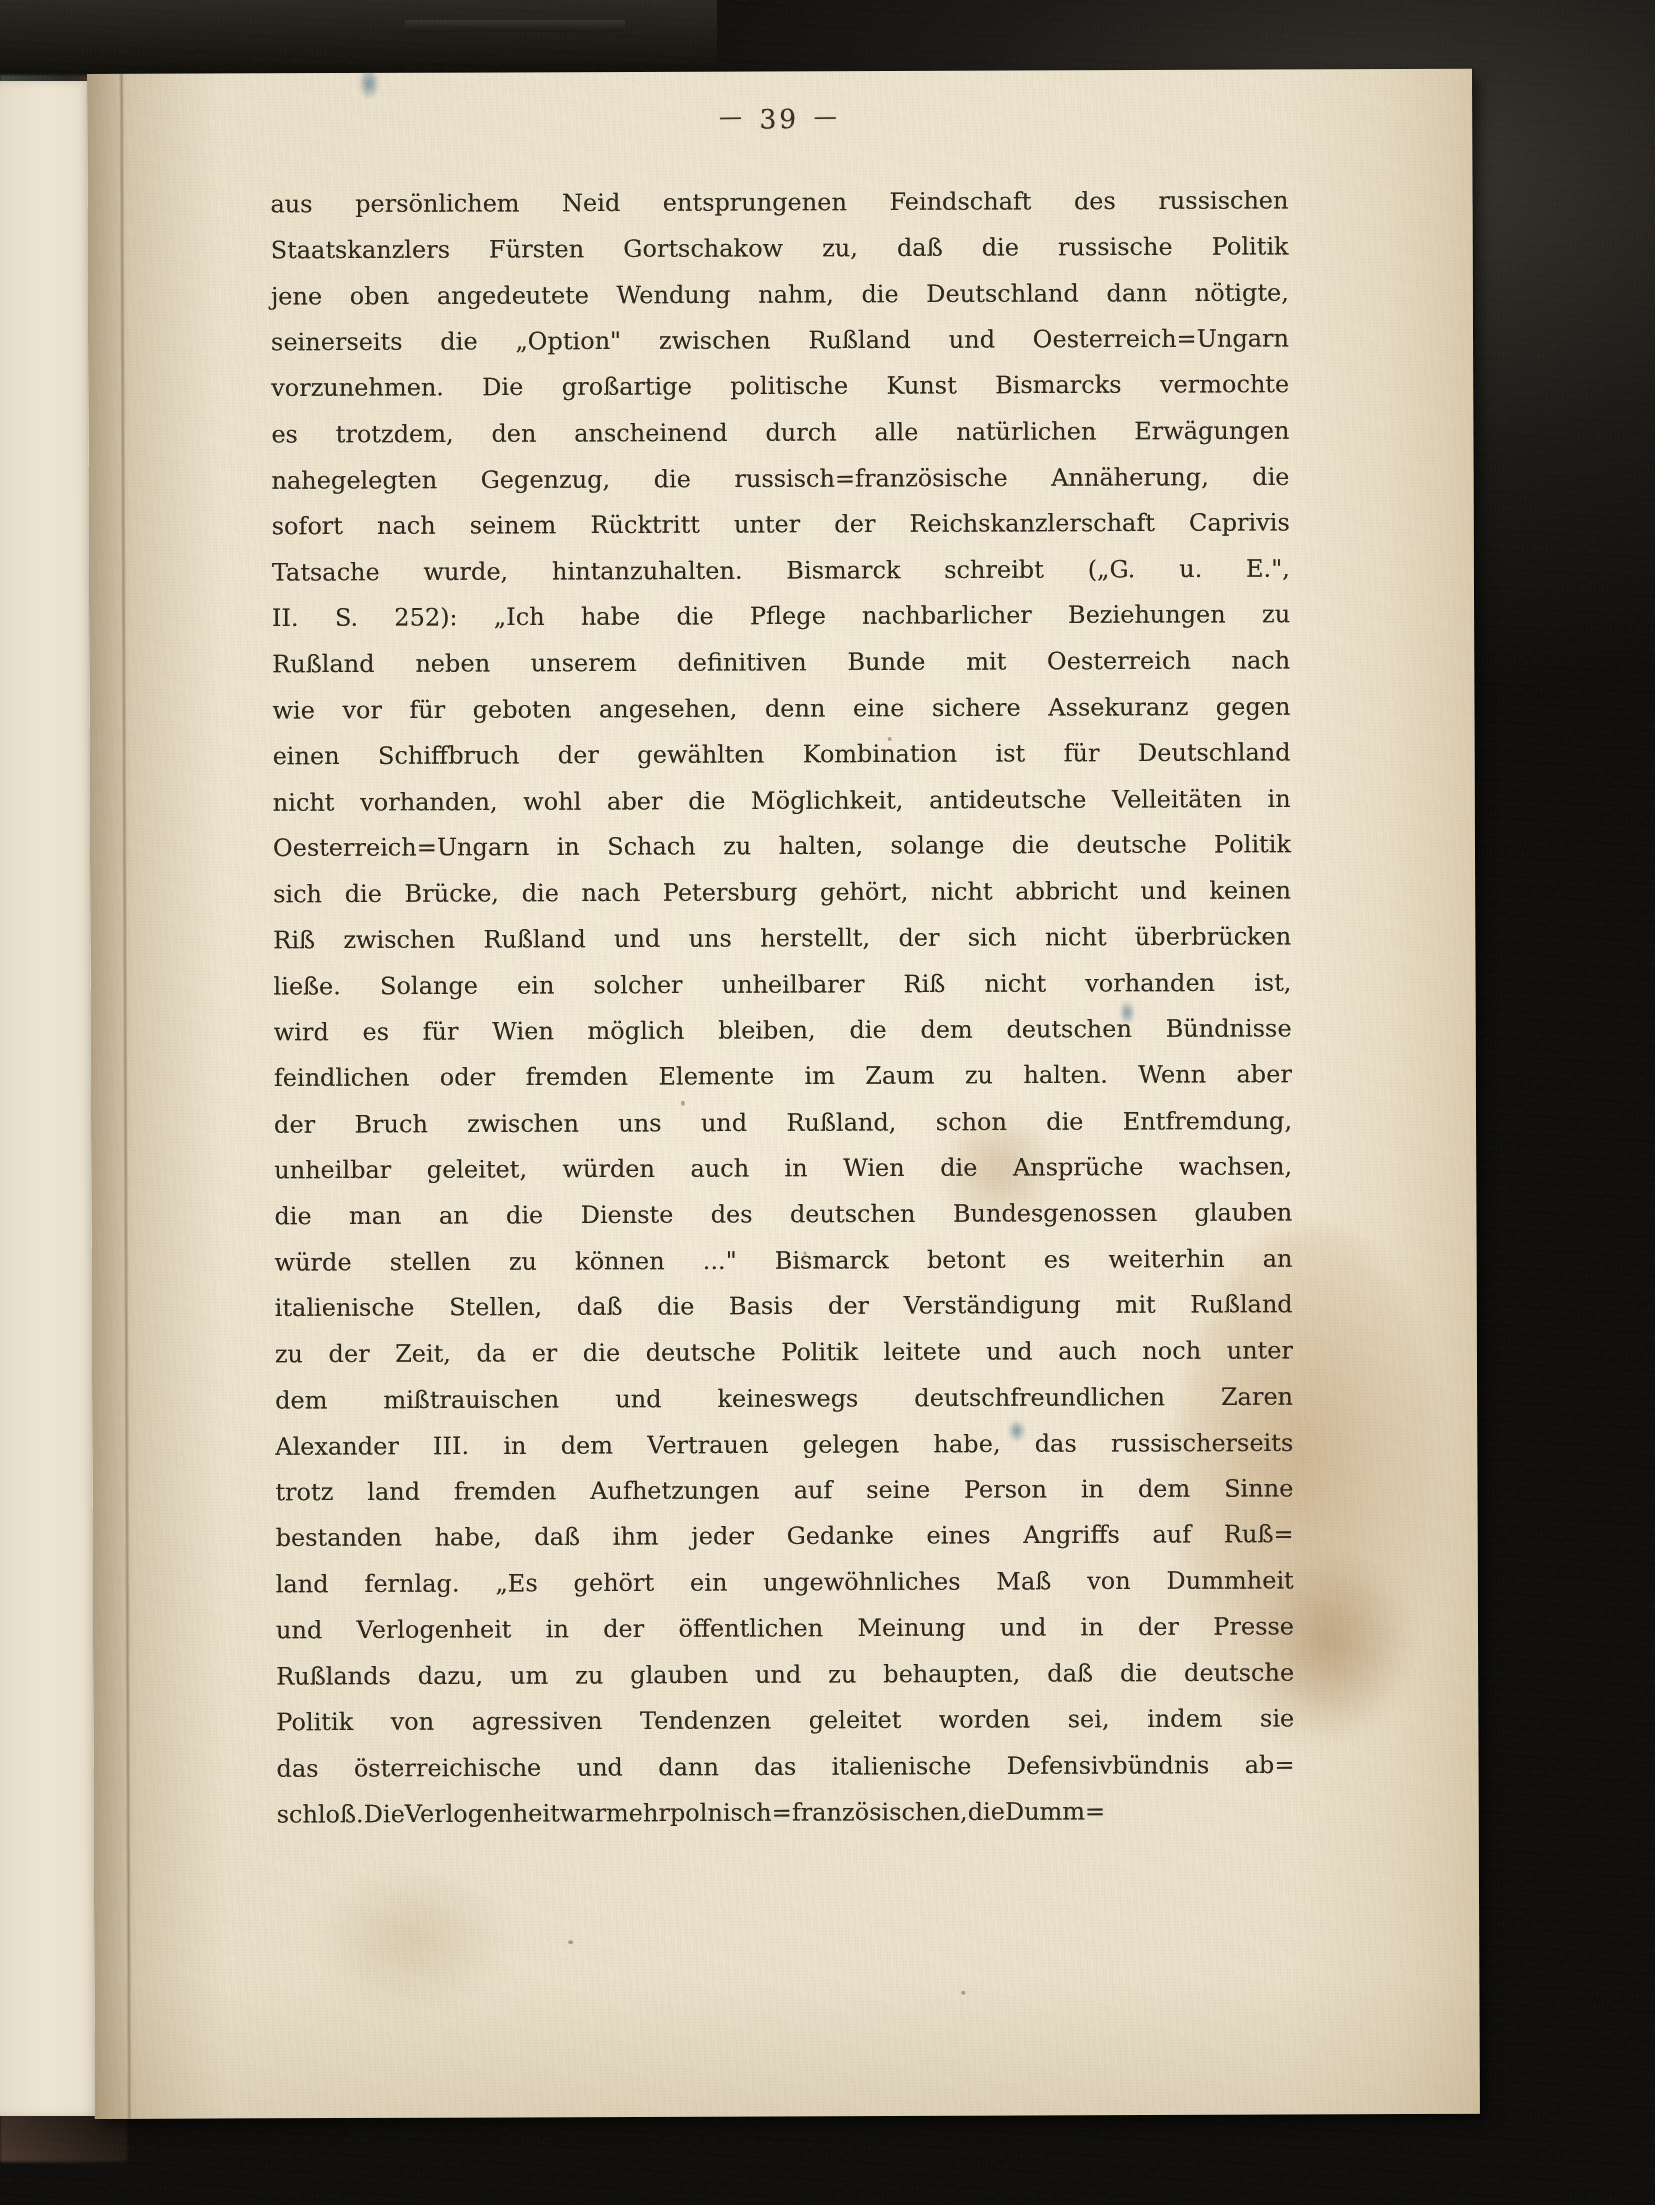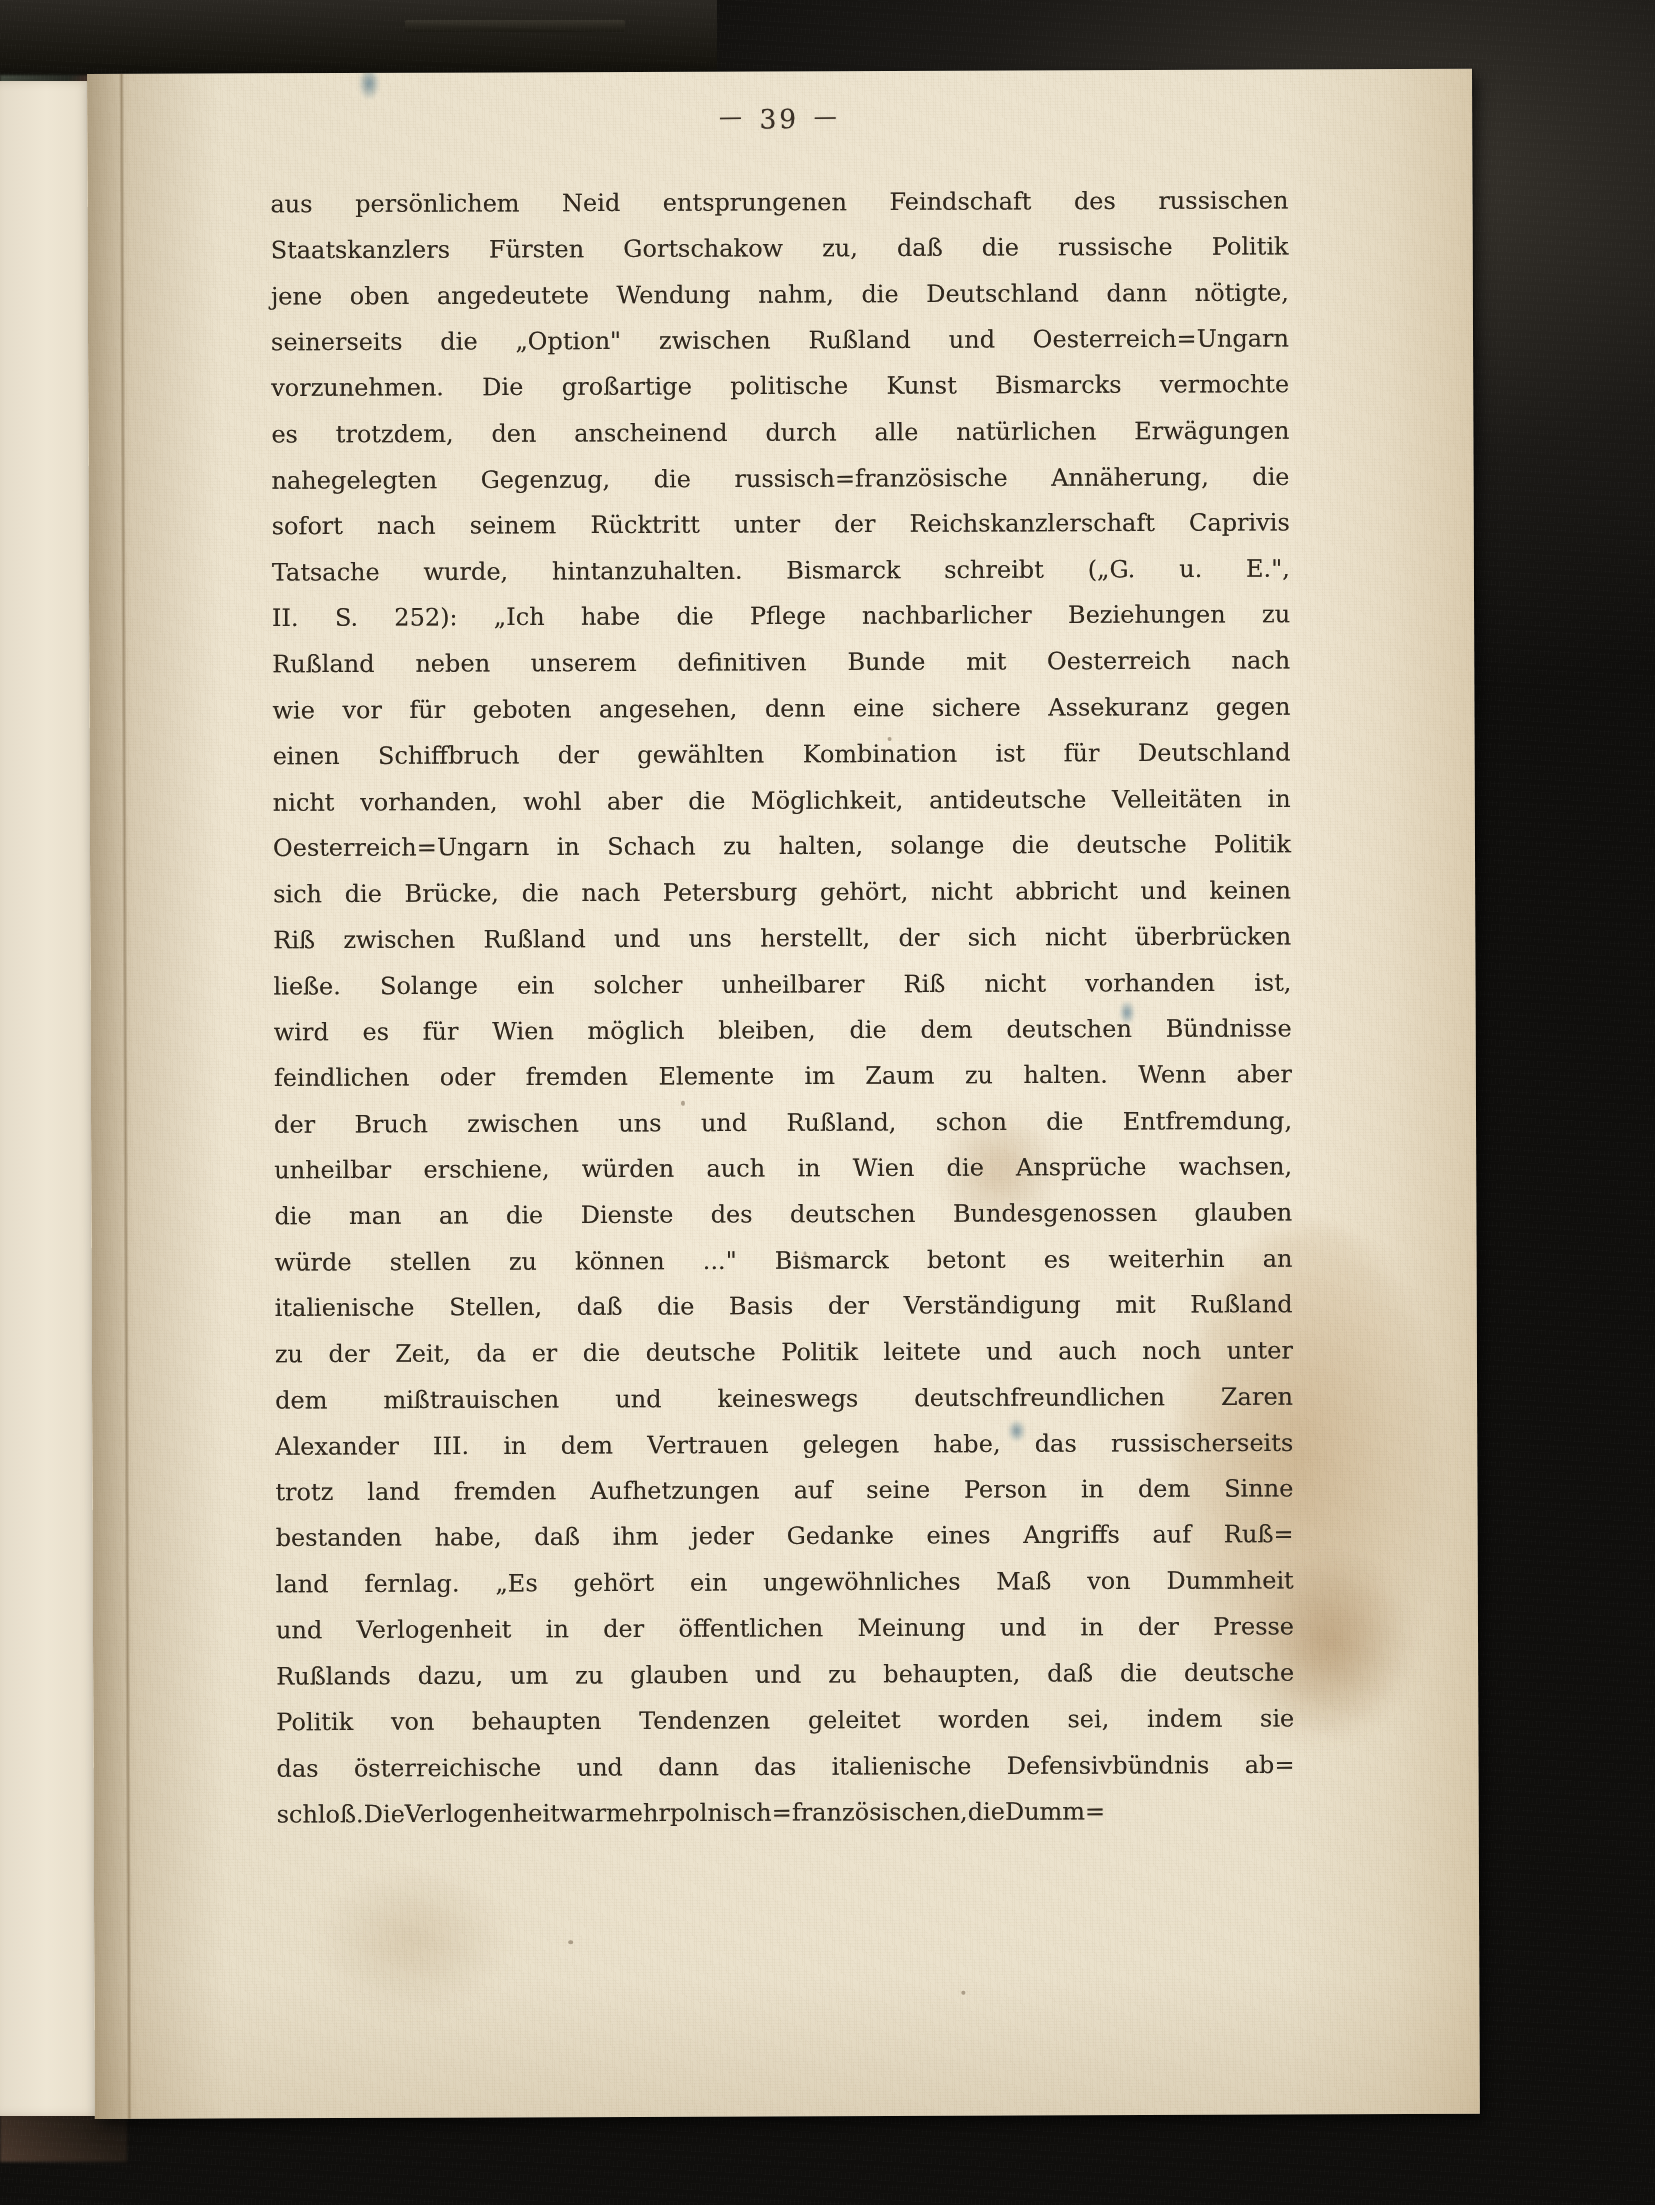--- a/index.html
+++ b/index.html
@@ -405,21 +405,21 @@
           <span class="w">zwischen</span>
           <span class="w">uns</span>
           <span class="w">und</span>
           <span class="w">Rußland,</span>
           <span class="w">schon</span>
           <span class="w">die</span>
           <span class="w">Entfremdung,</span>
         </div>
         <div class="ln">
           <span class="w">unheilbar</span>
-          <span class="w">erschiene,</span>
+          <span class="w">geleitet,</span>
           <span class="w">würden</span>
           <span class="w">auch</span>
           <span class="w">in</span>
           <span class="w">Wien</span>
           <span class="w">die</span>
           <span class="w">Ansprüche</span>
           <span class="w">wachsen,</span>
         </div>
         <div class="ln">
           <span class="w">die</span>
@@ -545,21 +545,21 @@
           <span class="w">und</span>
           <span class="w">zu</span>
           <span class="w">behaupten,</span>
           <span class="w">daß</span>
           <span class="w">die</span>
           <span class="w">deutsche</span>
         </div>
         <div class="ln">
           <span class="w">Politik</span>
           <span class="w">von</span>
-          <span class="w">behaupten</span>
+          <span class="w">agressiven</span>
           <span class="w">Tendenzen</span>
           <span class="w">geleitet</span>
           <span class="w">worden</span>
           <span class="w">sei,</span>
           <span class="w">indem</span>
           <span class="w">sie</span>
         </div>
         <div class="ln">
           <span class="w">das</span>
           <span class="w">österreichische</span>

